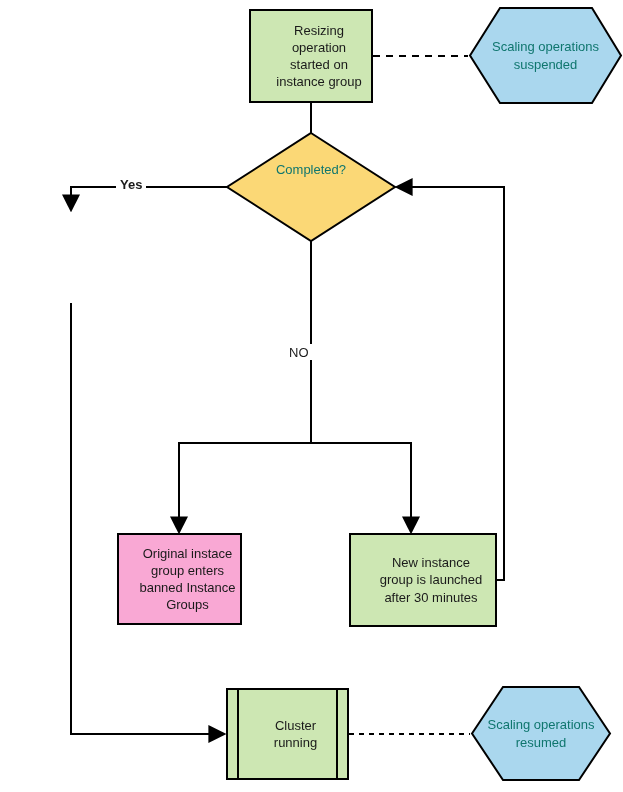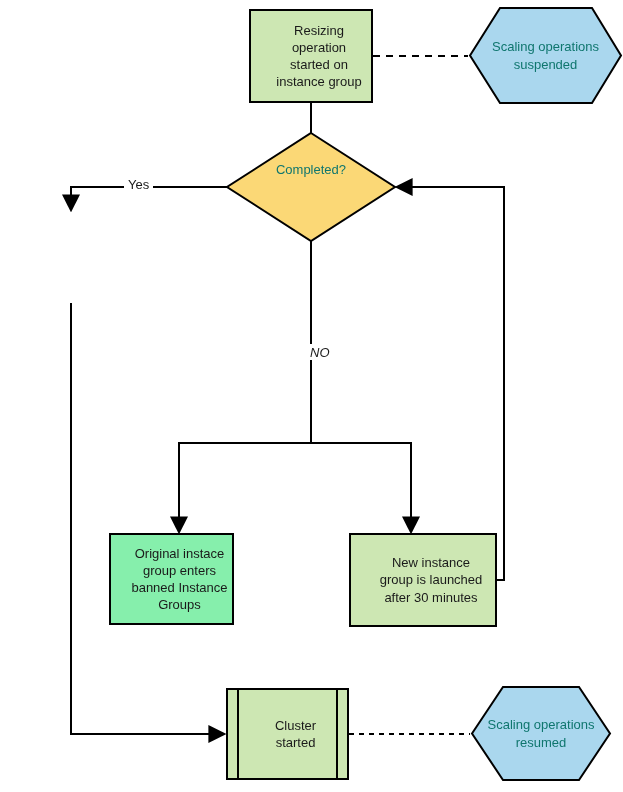--- a/index.html
+++ b/index.html
@@ -110,43 +110,43 @@
     <polygon class="shape" points="472,733.5 503,687 579,687 610,733.5 579,780 503,780" fill="#aad7ee"></polygon>
   </svg>
 
   <div class="node" style="left: 249px; top: 9px; width: 124px; height: 94px; background: rgb(205, 231, 179);">
     <span class="node-label">Resizing operation
 started on
 instance group</span>
   </div>
 
 
-  <div class="node" style="left: 109px; top: 533px; width: 125px; height: 92px; background: #86efac;">
+  <div class="node" style="left: 117px; top: 533px; width: 125px; height: 92px; background: #f9a8d4;">
     <span class="node-label">Original instace
 group enters
 banned Instance
 Groups</span>
   </div>
 
   <div class="node" style="left: 349px; top: 533px; width: 148px; height: 94px; background: rgb(205, 231, 179);">
     <span class="node-label">New instance
 group is launched
 after 30 minutes</span>
   </div>
 
   <div class="node predefined" style="left: 226px; top: 688px; width: 123px; height: 92px; background: rgb(205, 231, 179);">
     <span class="node-label">Cluster
-started</span>
+running</span>
   </div>
 
   <div class="overlay-label" style="left:470px; top:8px; width:151px; height:95px;">Scaling operations
 suspended</div>
 
   <div class="overlay-label" style="left:227px; top:116px; width:168px; height:108px;">Completed?</div>
 
   <div class="overlay-label" style="left:472px; top:687px; width:138px; height:93px;">Scaling operations
 resumed</div>
 
-  <div class="edge-label" style="left:124px; top:176px; height:16px;">Yes</div>
+  <div class="edge-label" style="left:116px; top:176px; height:16px;font-weight:bold;">Yes</div>
 
-  <div class="edge-label" style="left:306px; top:344px; height:16px;font-style:italic;">NO</div>
+  <div class="edge-label" style="left:285px; top:344px; height:16px;">NO</div>
 
 </div>
 
 </body></html>

